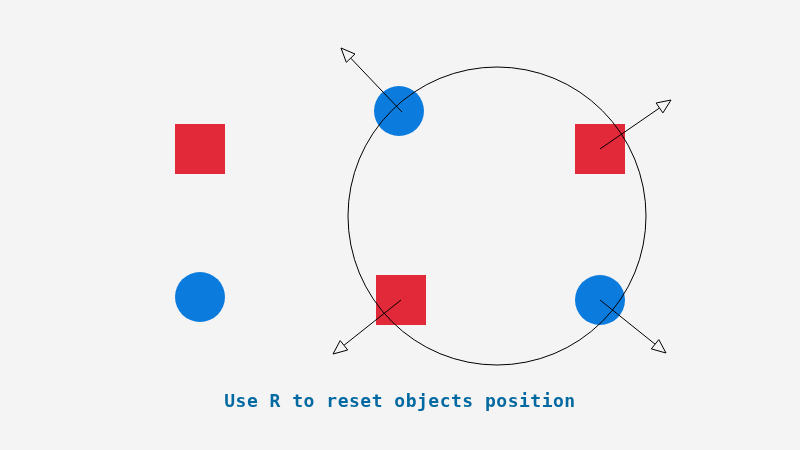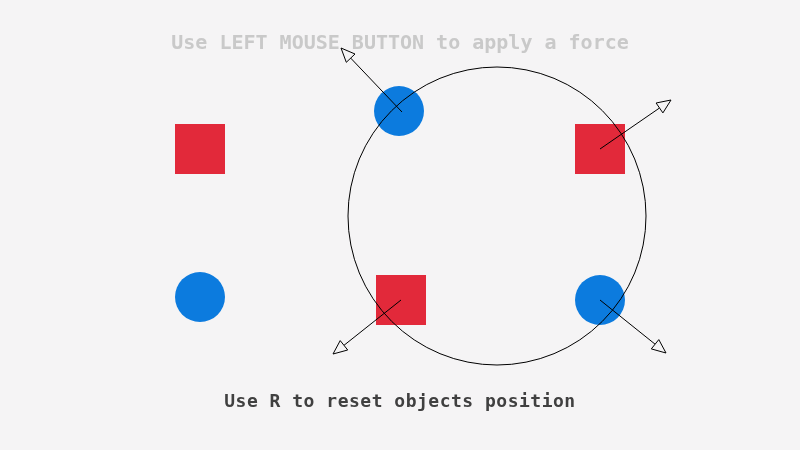--- a/index.html
+++ b/index.html
@@ -58,15 +58,14 @@
       <circle cx="497" cy="216" r="149" fill="none" stroke="#000000" stroke-width="1"></circle>
       <line x1="402" y1="112" x2="350.7" y2="58.1" stroke="#000000" stroke-width="1"></line>
       <polygon points="341,48 346.3,62.3 355.0,54.0" fill="#F5F4F5" stroke="#000000" stroke-width="1" stroke-linejoin="miter"></polygon>
       <line x1="600" y1="149" x2="659.5" y2="108.0" stroke="#000000" stroke-width="1"></line>
       <polygon points="671,100 656.1,103.0 662.9,112.9" fill="#F5F4F5" stroke="#000000" stroke-width="1" stroke-linejoin="miter"></polygon>
       <line x1="401" y1="300" x2="344.0" y2="345.3" stroke="#000000" stroke-width="1"></line>
       <polygon points="333,354 347.7,350.0 340.2,340.6" fill="#F5F4F5" stroke="#000000" stroke-width="1" stroke-linejoin="miter"></polygon>
       <line x1="600" y1="300" x2="655.1" y2="344.2" stroke="#000000" stroke-width="1"></line>
       <polygon points="666,353 658.8,339.6 651.3,348.9" fill="#F5F4F5" stroke="#000000" stroke-width="1" stroke-linejoin="miter"></polygon>
     </svg>
-  <div class="hint hint-top" style="color: rgb(201, 201, 201);">Use LEFT MOUSE BUTTON to apply a force</div>
-  <div class="hint hint-bottom" style="color: #404040;">Use R to reset objects position</div>
+  <div class="hint hint-bottom" style="color: #0369a1;">Use R to reset objects position</div>
 </div>
 
 </body></html>

